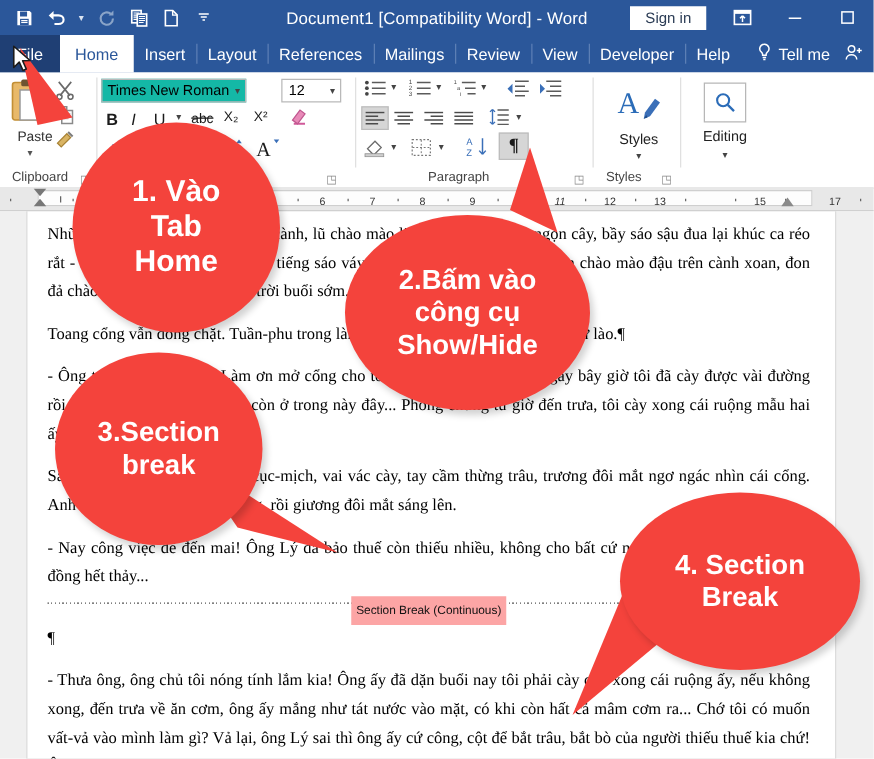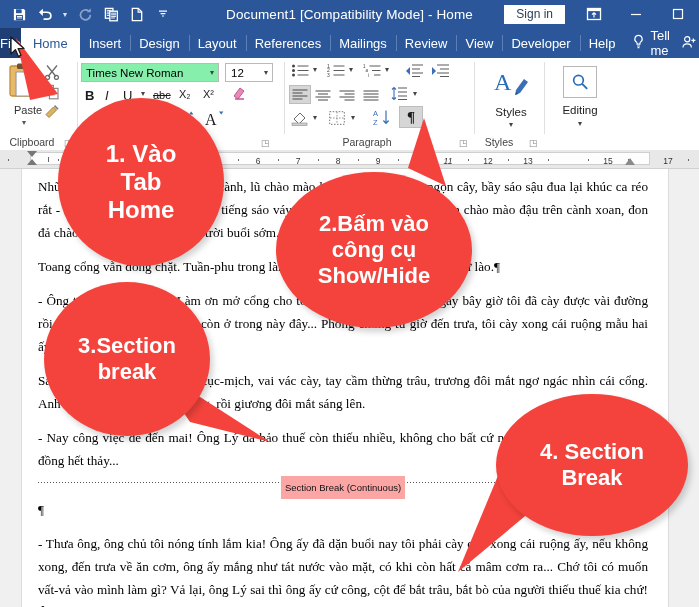--- a/index.html
+++ b/index.html
@@ -75,22 +75,22 @@
   
   .clip{left:0;width:78px;}
   .paste-ic{position:absolute;left:8px;top:4px;}
   .paste-lbl{position:absolute;left:0;width:56px;top:46px;text-align:center;font-size:11px;color:#333;}
   .paste-car{position:absolute;left:22px;top:60px;font-size:8px;color:#555;}
   .mini{position:absolute;}
 
   
   .fontg{left:79px;width:206px;}
   .fontbox{
-    position:absolute;left:2px;top:5px;width:138px;height:19px;
-    border:1px solid #b9b9b9;background:#86efac;font-size:11.5px;
+    position:absolute;left:2px;top:5px;width:116px;height:19px;
+    border:1px solid #b9b9b9;background:#14b8a6;font-size:11.5px;
     display:flex;align-items:center;padding-left:4px;color:#000;box-sizing:border-box;
   }
   .fontbox .cv{position:absolute;right:4px;font-size:8px;color:#444;}
   .sizebox{
     position:absolute;left:146px;top:5px;width:48px;height:19px;
     border:1px solid #b9b9b9;background:#fff;font-size:11.5px;
     display:flex;align-items:center;padding-left:5px;color:#000;box-sizing:border-box;
   }
   .sizebox .cv{position:absolute;right:4px;font-size:8px;color:#444;}
   .fbtn{position:absolute;font-size:13px;color:#1b1b1b;}
@@ -202,21 +202,21 @@
             <path fill="none" stroke="#fff" stroke-width="1.4" d="M2 1.5h6.3L12 5.2V14.5H2V1.5z"></path>
             <path fill="none" stroke="#fff" stroke-width="1.2" d="M8.2 1.7v3.7H11.9"></path>
           </svg>
       </div>
       <div class="qat-btn">
         <svg width="14" height="14" viewBox="0 0 14 14">
             <path d="M3 4.2h8M4.6 6.6h4.8M6 9h2" stroke="#fff" stroke-width="1.2" fill="none"></path>
           </svg>
       </div>
     </div>
-    <div class="title-text">Document1 [Compatibility Mode]  -  Home</div>
+    <div class="title-text">Document1 [Compatibility Word]  -  Word</div>
     <div class="tb-right">
       <div class="signin">Sign in</div>
       <div class="tb-icon">
         <svg width="16" height="16" viewBox="0 0 16 16">
             <rect x="1.5" y="2.5" width="13" height="11" fill="none" stroke="#fff" stroke-width="1.3"></rect>
             <rect x="1.5" y="2.5" width="13" height="2.6" fill="#fff"></rect>
             <path d="M8 11.6V6.6M8 6.6l-2 2M8 6.6l2 2" stroke="#fff" stroke-width="1.2" fill="none"></path>
           </svg>
       </div>
       <div class="tb-icon">
@@ -229,21 +229,20 @@
             <rect x="3.5" y="3.5" width="9" height="9" fill="none" stroke="#fff" stroke-width="1.2"></rect>
           </svg>
       </div>
     </div>
   </div>
 
   <div class="tabstrip">
     <div class="tab-file">File</div>
     <div class="tab active">Home</div>
     <div class="tab">Insert</div>
-    <div class="tab">Design</div>
     <div class="tab">Layout</div>
     <div class="tab">References</div>
     <div class="tab">Mailings</div>
     <div class="tab">Review</div>
     <div class="tab">View</div>
     <div class="tab">Developer</div>
     <div class="tab">Help</div>
     <div class="tab-right">
       <div class="tellme">
         <span>

